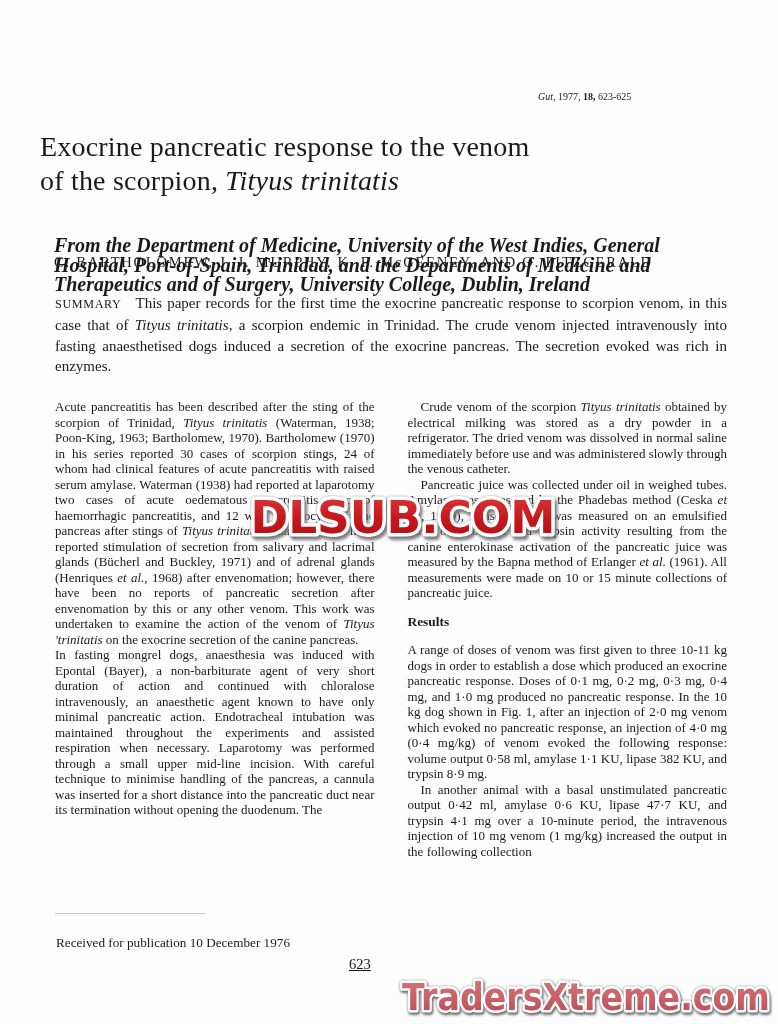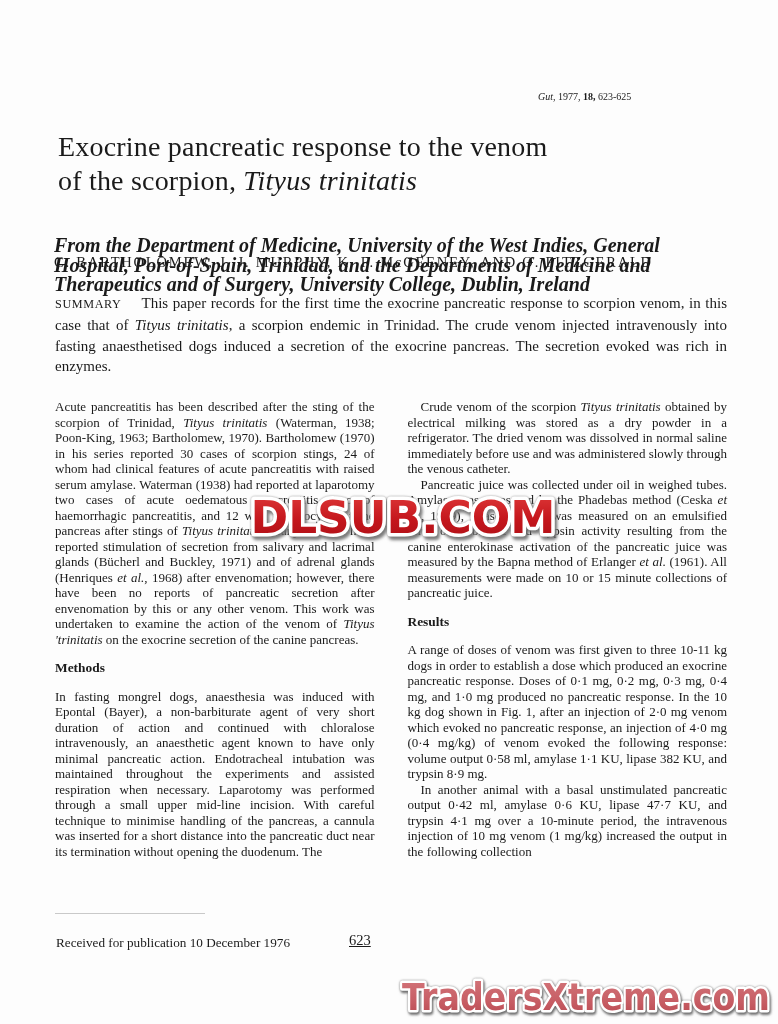--- a/index.html
+++ b/index.html
@@ -7,36 +7,36 @@
   .page{
     position:relative;width:778px;height:1024px;overflow:hidden;
     background:#fdfdfd;color:#1a1a1a;
     font-family:"Liberation Serif", serif;
   }
   .it{font-style:italic;}
   .bd{font-weight:bold;}
 
   .journal-ref{position:absolute;top:91px;left:538px;font-size:10px;}
 
-  .title{position:absolute;top:130px;left:58px;width:620px;font-size:28px;line-height:34px;letter-spacing:0.2px;font-family:Liberation Serif, serif;}
+  .title{position:absolute;top:130px;left:40px;width:620px;font-size:28px;line-height:34px;letter-spacing:0.2px;font-family:Liberation Serif, serif;}
   .authors{position:absolute;top:212px;left:54px;font-size:14.5px;letter-spacing:1.8px;white-space:nowrap;margin-top:42px;}
   .affiliation{position:absolute;top:236px;left:54px;width:676px;font-size:20px;line-height:19.5px;font-style:italic;font-weight:bold;}
 
   .summary{position:absolute;top:293px;left:55px;width:672px;font-size:15px;line-height:20.8px;text-align:justify;}
-  .summary-label{font-size:12.2px;letter-spacing:0.6px;margin-right:20px;}
+  .summary-label{font-size:12.2px;letter-spacing:0.6px;margin-right:14px;}
 
   .columns{position:absolute;top:399px;left:55px;width:672px;display:flex;column-gap:33px;}
   .column{width:327px;font-size:13px;line-height:15.5px;text-align:justify;}
   p.body-para{margin:0;}
   p.body-para.indent{text-indent:13px;}
   .col-heading{font-weight:bold;font-size:13.4px;margin:13px 0 13px 0;}
 
   .footer-rule{position:absolute;top:913px;left:55px;width:150px;height:1px;background:#c9c9c9;}
   .received{position:absolute;top:919px;left:56px;font-size:13.2px;margin-top:16px;}
-  .page-number{position:absolute;top:932px;left:349px;font-size:14.5px;text-decoration:underline;}
+  .page-number{position:absolute;top:956px;left:349px;font-size:14.5px;text-decoration:underline;}
 
   .wm{position:absolute;pointer-events:none;}
   .wm-top{top:2px;left:584px;}
   .wm-mid{top:483px;left:230px;}
   .wm-bottom{top:970px;left:394px;}
 </style>
 </head>
 <body>
 
 <div class="page">
@@ -52,21 +52,20 @@
 
   <div class="affiliation">From the Department of Medicine, University of the West Indies, General Hospital, Port-of-Spain, Trinidad, and the Departments of Medicine and Therapeutics and of Surgery, University College, Dublin, Ireland</div>
 
   <div class="summary">
     <span class="summary-label">SUMMARY</span><span><span>This paper records for the first time the exocrine pancreatic response to scorpion venom, in this case that of </span><span class="it">Tityus trinitatis</span><span>, a scorpion endemic in Trinidad. The crude venom injected intravenously into fasting anaesthetised dogs induced a secretion of the exocrine pancreas. The secretion evoked was rich in enzymes.</span></span>
   </div>
 
   <div class="columns">
     <div class="column">
         <p class="body-para"><span>Acute pancreatitis has been described after the sting of the scorpion of Trinidad, </span><span class="it">Tityus trinitatis</span><span> (Waterman, 1938; Poon-King, 1963; Bartholomew, 1970). Bartholomew (1970) in his series reported 30 cases of scorpion stings, 24 of whom had clinical features of acute pancreatitis with raised serum amylase. Waterman (1938) had reported at laparotomy two cases of acute oedematous pancreatitis, two of haemorrhagic pancreatitis, and 12 with pseudocysts of the pancreas after stings of </span><span class="it">Tityus trinitatis</span><span>. Many workers have reported stimulation of secretion from salivary and lacrimal glands (Bücherl and Buckley, 1971) and of adrenal glands (Henriques </span><span class="it">et al.</span><span>, 1968) after envenomation; however, there have been no reports of pancreatic secretion after envenomation by this or any other venom. This work was undertaken to examine the action of the venom of </span><span class="it">Tityus 'trinitatis</span><span> on the exocrine secretion of the canine pancreas.</span></p>
-        <div class="col-heading">Methods</div>
         <p class="body-para"><span>In fasting mongrel dogs, anaesthesia was induced with Epontal (Bayer), a non-barbiturate agent of very short duration of action and continued with chloralose intravenously, an anaesthetic agent known to have only minimal pancreatic action. Endotracheal intubation was maintained throughout the experiments and assisted respiration when necessary. Laparotomy was performed through a small upper mid-line incision. With careful technique to minimise handling of the pancreas, a cannula was inserted for a short distance into the pancreatic duct near its termination without opening the duodenum. The</span></p>
       </div>
     <div class="column">
         <p class="body-para indent"><span>Crude venom of the scorpion </span><span class="it">Tityus trinitatis</span><span> obtained by electrical milking was stored as a dry powder in a refrigerator. The dried venom was dissolved in normal saline immediately before use and was administered slowly through the venous catheter.</span></p>
         <p class="body-para indent"><span>Pancreatic juice was collected under oil in weighed tubes. Amylase was measured by the Phadebas method (Ceska </span><span class="it">et al.</span><span>, 1969), lipase activity was measured on an emulsified olive oil substrate and trypsin activity resulting from the canine enterokinase activation of the pancreatic juice was measured by the Bapna method of Erlanger </span><span class="it">et al.</span><span> (1961). All measurements were made on 10 or 15 minute collections of pancreatic juice.</span></p>
         <div class="col-heading">Results</div>
         <p class="body-para"><span>A range of doses of venom was first given to three 10-11 kg dogs in order to establish a dose which produced an exocrine pancreatic response. Doses of 0·1 mg, 0·2 mg, 0·3 mg, 0·4 mg, and 1·0 mg produced no pancreatic response. In the 10 kg dog shown in Fig. 1, after an injection of 2·0 mg venom which evoked no pancreatic response, an injection of 4·0 mg (0·4 mg/kg) of venom evoked the following response: volume output 0·58 ml, amylase 1·1 KU, lipase 382 KU, and trypsin 8·9 mg.</span></p>
         <p class="body-para indent"><span>In another animal with a basal unstimulated pancreatic output 0·42 ml, amylase 0·6 KU, lipase 47·7 KU, and trypsin 4·1 mg over a 10-minute period, the intravenous injection of 10 mg venom (1 mg/kg) increased the output in the following collection</span></p>
       </div>
   </div>

